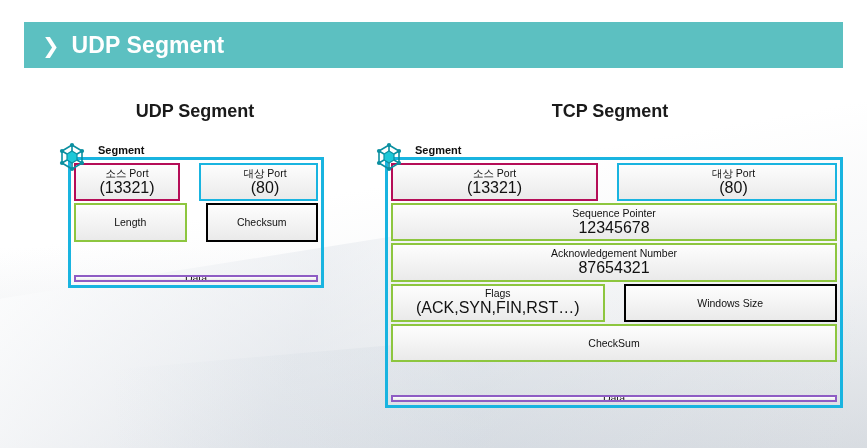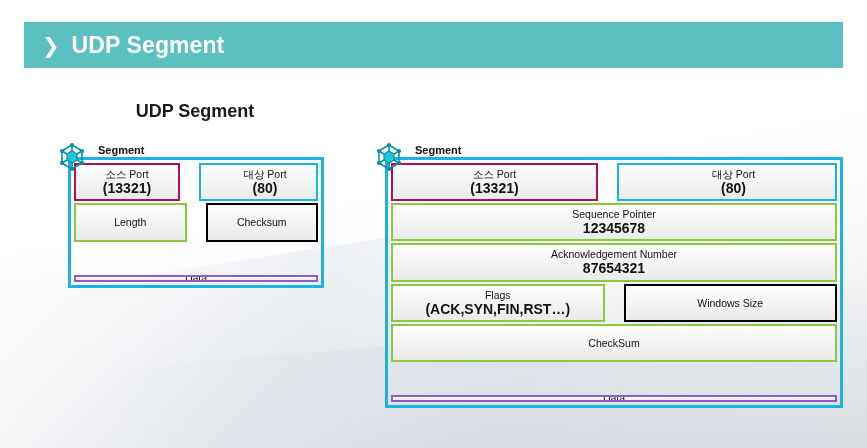--- a/index.html
+++ b/index.html
@@ -143,21 +143,21 @@
     display: flex;
     flex-direction: column;
     align-items: center;
     justify-content: center;
     background: linear-gradient(to bottom, #fdfdfd 0%, #f3f3f3 55%, #eaeaea 100%);
     text-align: center;
     line-height: 1.15;
     overflow: hidden;
   }
   .fld .l1 { font-size: 10.5px; color: #111; white-space: nowrap; }
-  .fld .l2 { font-size: 14px; color: #111; white-space: nowrap; font-weight: bold; }
+  .fld .l2 { font-size: 16px; color: #111; white-space: nowrap; }
 
   
   .b-crimson { border-color: #b50d57; }
   .b-cyan    { border-color: #19b4e0; padding-left: 13px; }
   .b-green   { border-color: #8dc63f; }
   .b-black   { border-color: #000000; }
   .b-purple  { border-color: #8e5cc4; margin-top: 31px; }
 
   
   #udp-group { left: 68px; top: 157px; width: 256px; height: 131px; }
@@ -170,20 +170,21 @@
 <div id="slide">
   <div id="sheen-a"></div>
   <div id="sheen-b"></div>
 
   <div id="titlebar">
     <span class="chev">❯</span>
     <span class="ttl">UDP Segment</span>
   </div>
 
   <div id="udp-title" class="diag-title">UDP Segment</div>
+  <div id="tcp-title" class="diag-title">TCP Segment</div>
 
   <div id="udp-group" class="seg-group">
     <div class="seg-outer"></div>
     <div class="seg-icon">
       <svg viewBox="0 0 32 32" width="32" height="32" aria-hidden="true">
         <g fill="none" stroke="#0a8fa0" stroke-width="1.6">
           <polygon points="16,4 26,10 26,22 16,28 6,22 6,10"></polygon>
           <line x1="16" y1="4" x2="16" y2="10"></line>
           <line x1="26" y1="10" x2="21" y2="13"></line>
           <line x1="26" y1="22" x2="21" y2="19"></line>

